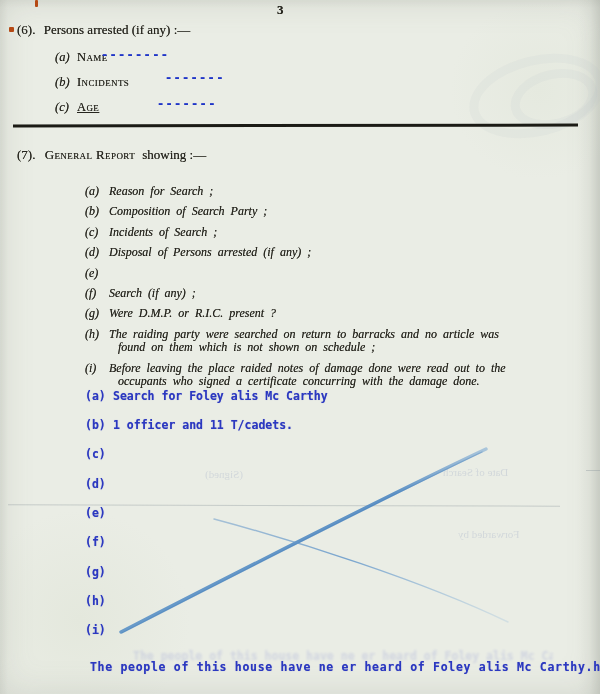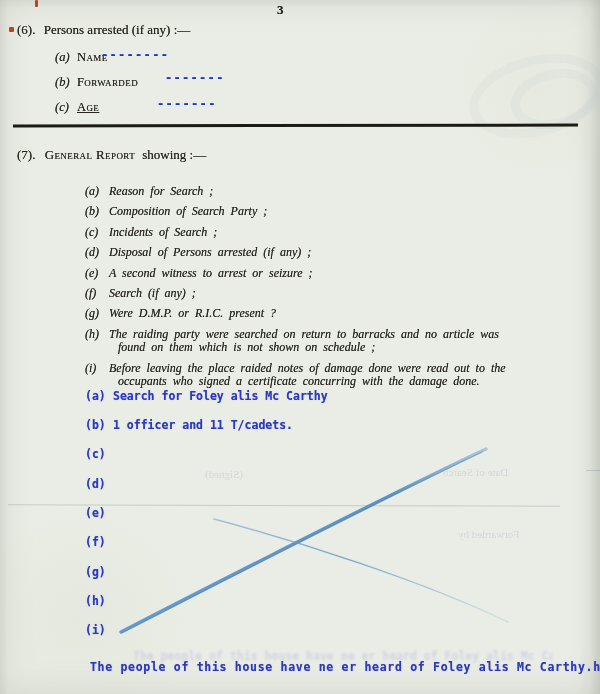--- a/index.html
+++ b/index.html
@@ -59,21 +59,21 @@
   <div class="abs printed h6" style="left:17px;top:22px;">
     <span>(6).</span>
     <span style="margin-left:5px;">Persons arrested (if any) :—</span>
   </div>
 
   <div class="abs printed fieldlabel idx" style="left:55px;top:50px;">(a)</div>
   <div class="abs printed fieldlabel sc" style="left:77px;top:50px;">Name</div>
   <div class="abs dashes" style="left:101px;top:48px;">--------</div>
 
   <div class="abs printed fieldlabel idx" style="left:55px;top:75px;">(b)</div>
-  <div class="abs printed fieldlabel sc" style="left:77px;top:75px;">Forwarded</div>
+  <div class="abs printed fieldlabel sc" style="left:77px;top:75px;">Incidents</div>
   <div class="abs dashes" style="left:165px;top:71px;">-------</div>
 
   <div class="abs printed fieldlabel idx" style="left:55px;top:100px;">(c)</div>
   <div class="abs printed fieldlabel sc" style="left:77px;top:100px;text-decoration:underline;">Age</div>
   <div class="abs dashes" style="left:157px;top:97px;">-------</div>
 
   <div class="abs rule" style="left:13px;top:124px;width:565px;height:2.6px;transform:rotate(-0.08deg);"></div>
 
   <div class="abs printed h7" style="left:17px;top:147px;">
     <span>(7).</span>
@@ -93,21 +93,20 @@
     <div class="form-item">
       <span class="idx">(c)</span>
       <span class="txt">Incidents of Search ;</span>
     </div>
     <div class="form-item">
       <span class="idx">(d)</span>
       <span class="txt">Disposal of Persons arrested (if any) ;</span>
     </div>
     <div class="form-item">
       <span class="idx">(e)</span>
-      <span class="txt">A second witness to arrest or seizure ;</span>
     </div>
     <div class="form-item">
       <span class="idx">(f)</span>
       <span class="txt">Search (if any) ;</span>
     </div>
     <div class="form-item">
       <span class="idx">(g)</span>
       <span class="txt">Were D.M.P. or R.I.C. present ?</span>
     </div>
     <div class="form-item">

